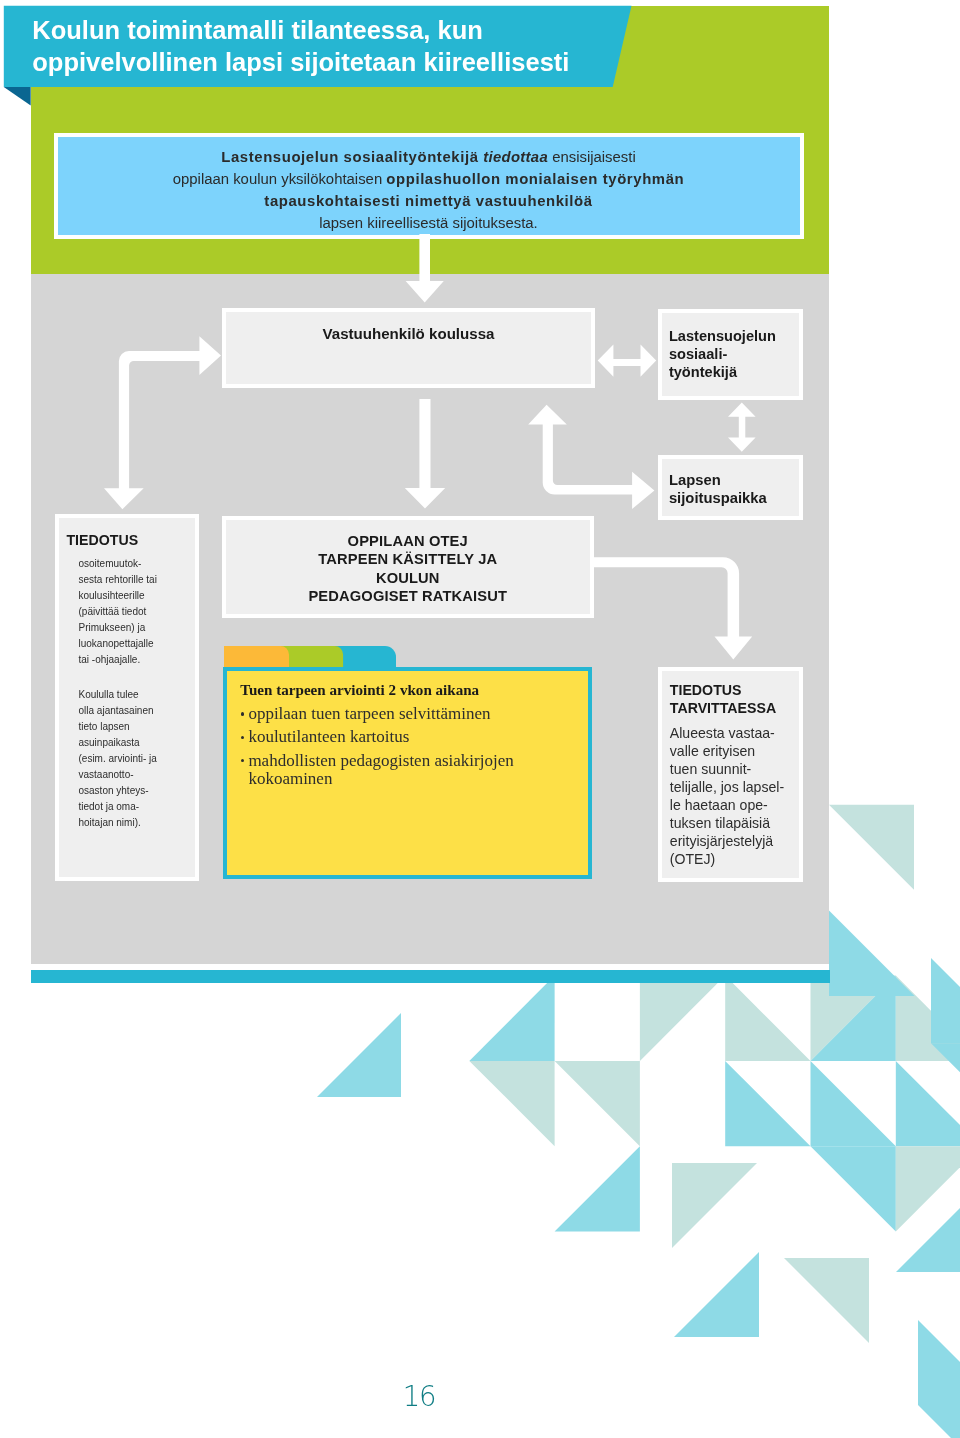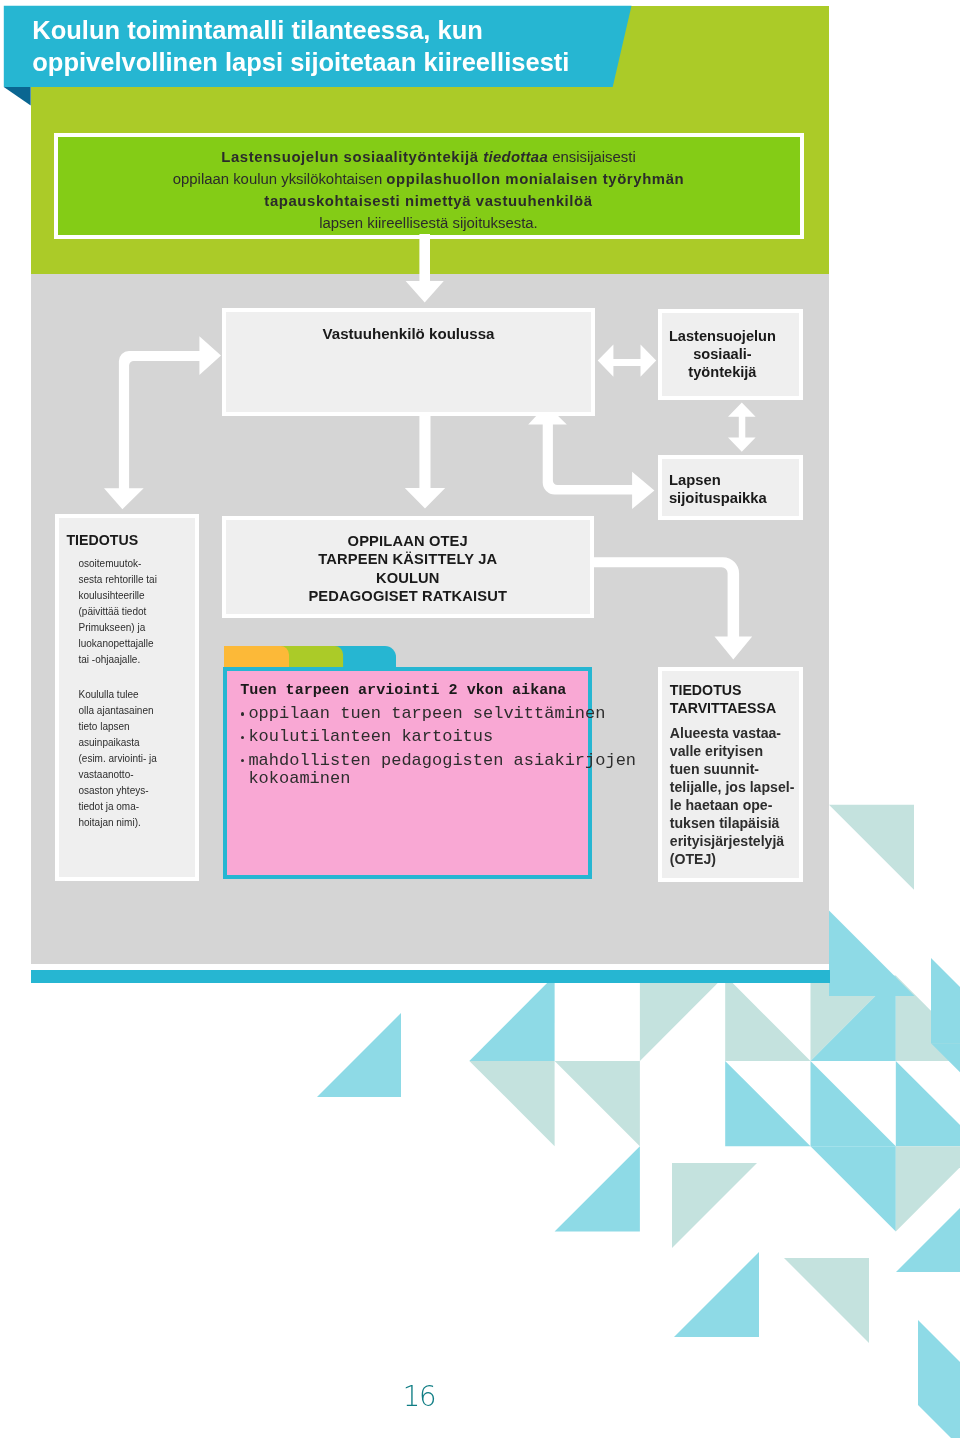--- a/index.html
+++ b/index.html
@@ -10,66 +10,66 @@
   .abs{position:absolute;}
 
   
   #banner{left:0;top:0;width:960px;height:112px;}
   #banner-title{position:absolute;left:32.3px;top:15.4px;width:600px;
       font-family:"Liberation Sans",sans-serif;font-weight:bold;font-size:25.5px;line-height:31.2px;
       color:#ffffff;white-space:nowrap;}
 
   
   #green-panel{left:30.7px;top:5.8px;width:798.3px;height:268.4px;background:#abcb28;}
-  #intro-box{left:53.5px;top:132.5px;width:750px;height:106.5px;background:#84cc16;
+  #intro-box{left:53.5px;top:132.5px;width:750px;height:106.5px;background:#7dd3fc;
       border:4.5px solid #ffffff;box-sizing:border-box;}
   #intro-text{position:absolute;left:0;top:9px;width:100%;text-align:center;
       font-family:"Liberation Sans",sans-serif;font-size:14.9px;line-height:22px;color:#2b2b2b;}
   #intro-text b{font-weight:bold;letter-spacing:0.6px;}
   #intro-text i{font-weight:bold;font-style:italic;letter-spacing:0.3px;}
 
   
   #gray-panel{left:31px;top:274px;width:798px;height:690px;background:#d5d5d5;}
   #teal-rule{left:31px;top:969.8px;width:798.5px;height:13.5px;background:#26b6d2;}
 
   
   .dbox{background:#efefef;border:4.5px solid #ffffff;box-sizing:border-box;
         font-family:"Liberation Sans",sans-serif;color:#1a1a1a;}
-  #box-vastuu{left:222px;top:308px;width:373px;height:108px;}
+  #box-vastuu{left:222px;top:308px;width:373px;height:80px;}
   #box-vastuu .bt{position:absolute;left:0;top:13px;width:100%;text-align:center;
       font-weight:bold;font-size:15.1px;line-height:18px;white-space:nowrap;}
   #box-vastuu .bs{position:absolute;left:0;top:37.6px;width:100%;text-align:center;
       font-size:14.8px;line-height:16.8px;white-space:nowrap;}
   #box-lastensuojelu{left:657.5px;top:309px;width:145.5px;height:91px;}
   #box-lastensuojelu .bt{position:absolute;left:7.4px;top:13.7px;
-      font-weight:bold;font-size:14.6px;line-height:18.2px;white-space:nowrap;text-align:center;}
+      font-weight:bold;font-size:14.6px;line-height:18.2px;white-space:nowrap;}
   #box-lapsen{left:657.5px;top:454.5px;width:145.5px;height:65px;}
   #box-lapsen .bt{position:absolute;left:7.4px;top:12.2px;
       font-weight:bold;font-size:14.8px;line-height:18px;white-space:nowrap;}
   #box-tiedotus{left:54.5px;top:513.5px;width:144px;height:367.5px;}
   #box-tiedotus .bt{position:absolute;left:7.9px;top:13.8px;
       font-weight:bold;font-size:14.2px;line-height:18.3px;white-space:nowrap;}
   #box-tiedotus p{margin:0;position:absolute;left:20px;width:128px;
       font-size:10px;line-height:16px;color:#2d2d2d;white-space:nowrap;}
   #box-tiedotus p.p1{top:38.1px;}
   #box-tiedotus p.p2{top:169.9px;}
   #box-oppilaan{left:222px;top:515.5px;width:371.5px;height:102px;}
   #box-oppilaan .bt{position:absolute;left:0;top:12.2px;width:100%;text-align:center;
       font-weight:bold;font-size:14.7px;line-height:18.5px;letter-spacing:0.15px;white-space:nowrap;}
   #box-tiedotus2{left:657.5px;top:666.5px;width:145.5px;height:215.5px;}
   #box-tiedotus2 .bt{position:absolute;left:8.3px;top:10.1px;
       font-weight:bold;font-size:14.2px;line-height:18.3px;white-space:nowrap;}
   #box-tiedotus2 p{margin:0;position:absolute;left:8.3px;top:53.3px;width:132px;
-      font-size:14.1px;line-height:18.1px;color:#2d2d2d;white-space:nowrap;font-weight:bold;}
+      font-size:14.1px;line-height:18.1px;color:#2d2d2d;white-space:nowrap;}
 
   
   #tab-strip{left:223.75px;top:645.9px;width:176px;height:22px;}
   #card-arviointi{left:223.4px;top:666.5px;width:369px;height:212px;
-      background:#f9a8d4;border:4px solid #26b6d2;box-sizing:border-box;
-      font-family:Liberation Mono, monospace;}
+      background:#fde047;border:4px solid #26b6d2;box-sizing:border-box;
+      font-family:Liberation Serif, serif;}
   #card-arviointi .ct{position:absolute;left:12.9px;top:10.3px;
       font-weight:bold;font-size:15.1px;line-height:18.4px;color:#1a1a1a;white-space:nowrap;}
   #card-arviointi ul{margin:0;padding:0;list-style:none;position:absolute;left:12.9px;top:34.5px;width:330px;}
   #card-arviointi li{font-size:17px;line-height:18.4px;color:#2d2d2d;
       padding-left:8.1px;position:relative;margin-bottom:4.9px;white-space:nowrap;}
   #card-arviointi li:before{content:"";position:absolute;left:0.6px;top:7.3px;
       width:3.4px;height:3.4px;border-radius:50%;background:#2d2d2d;}
 
   
   #page-number{left:0;top:1380.5px;width:838px;text-align:center;

